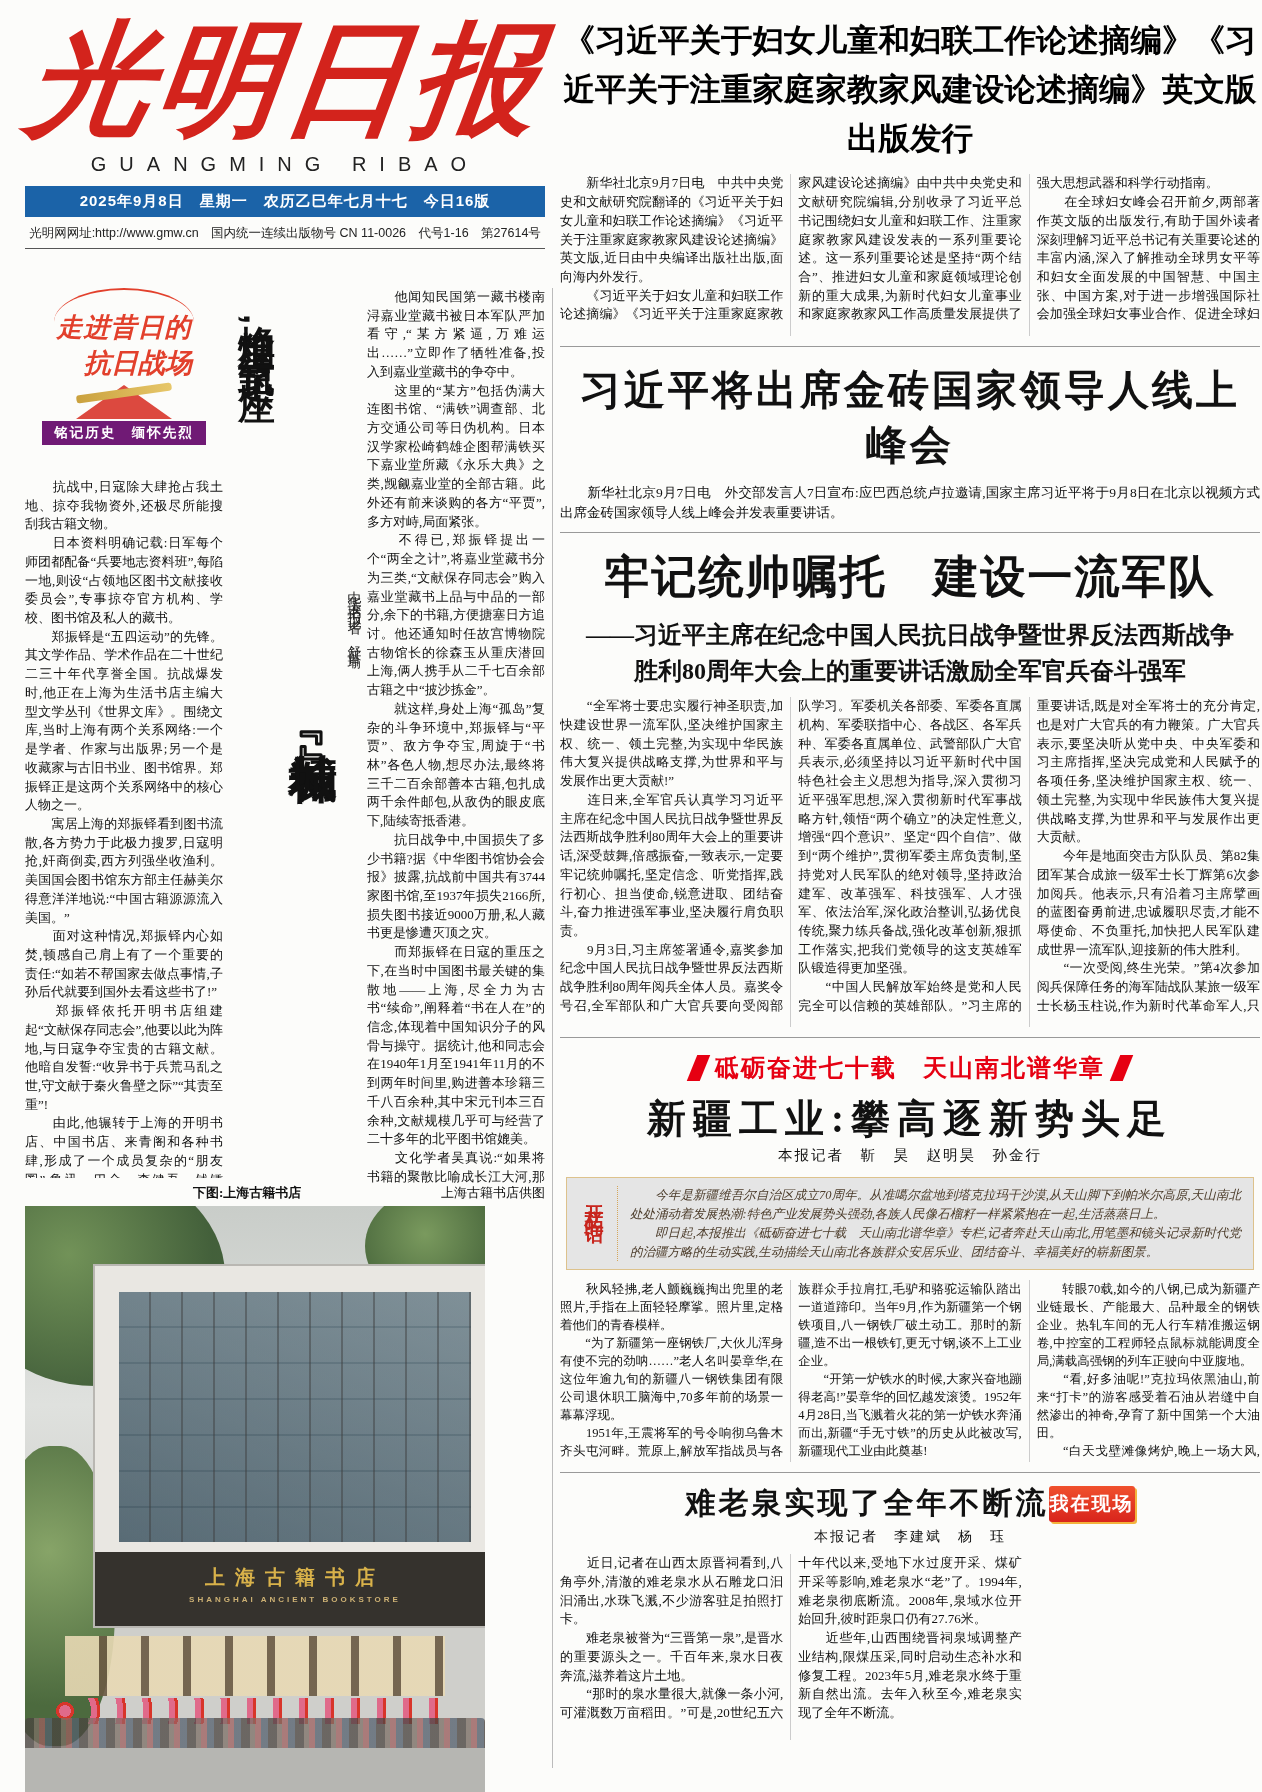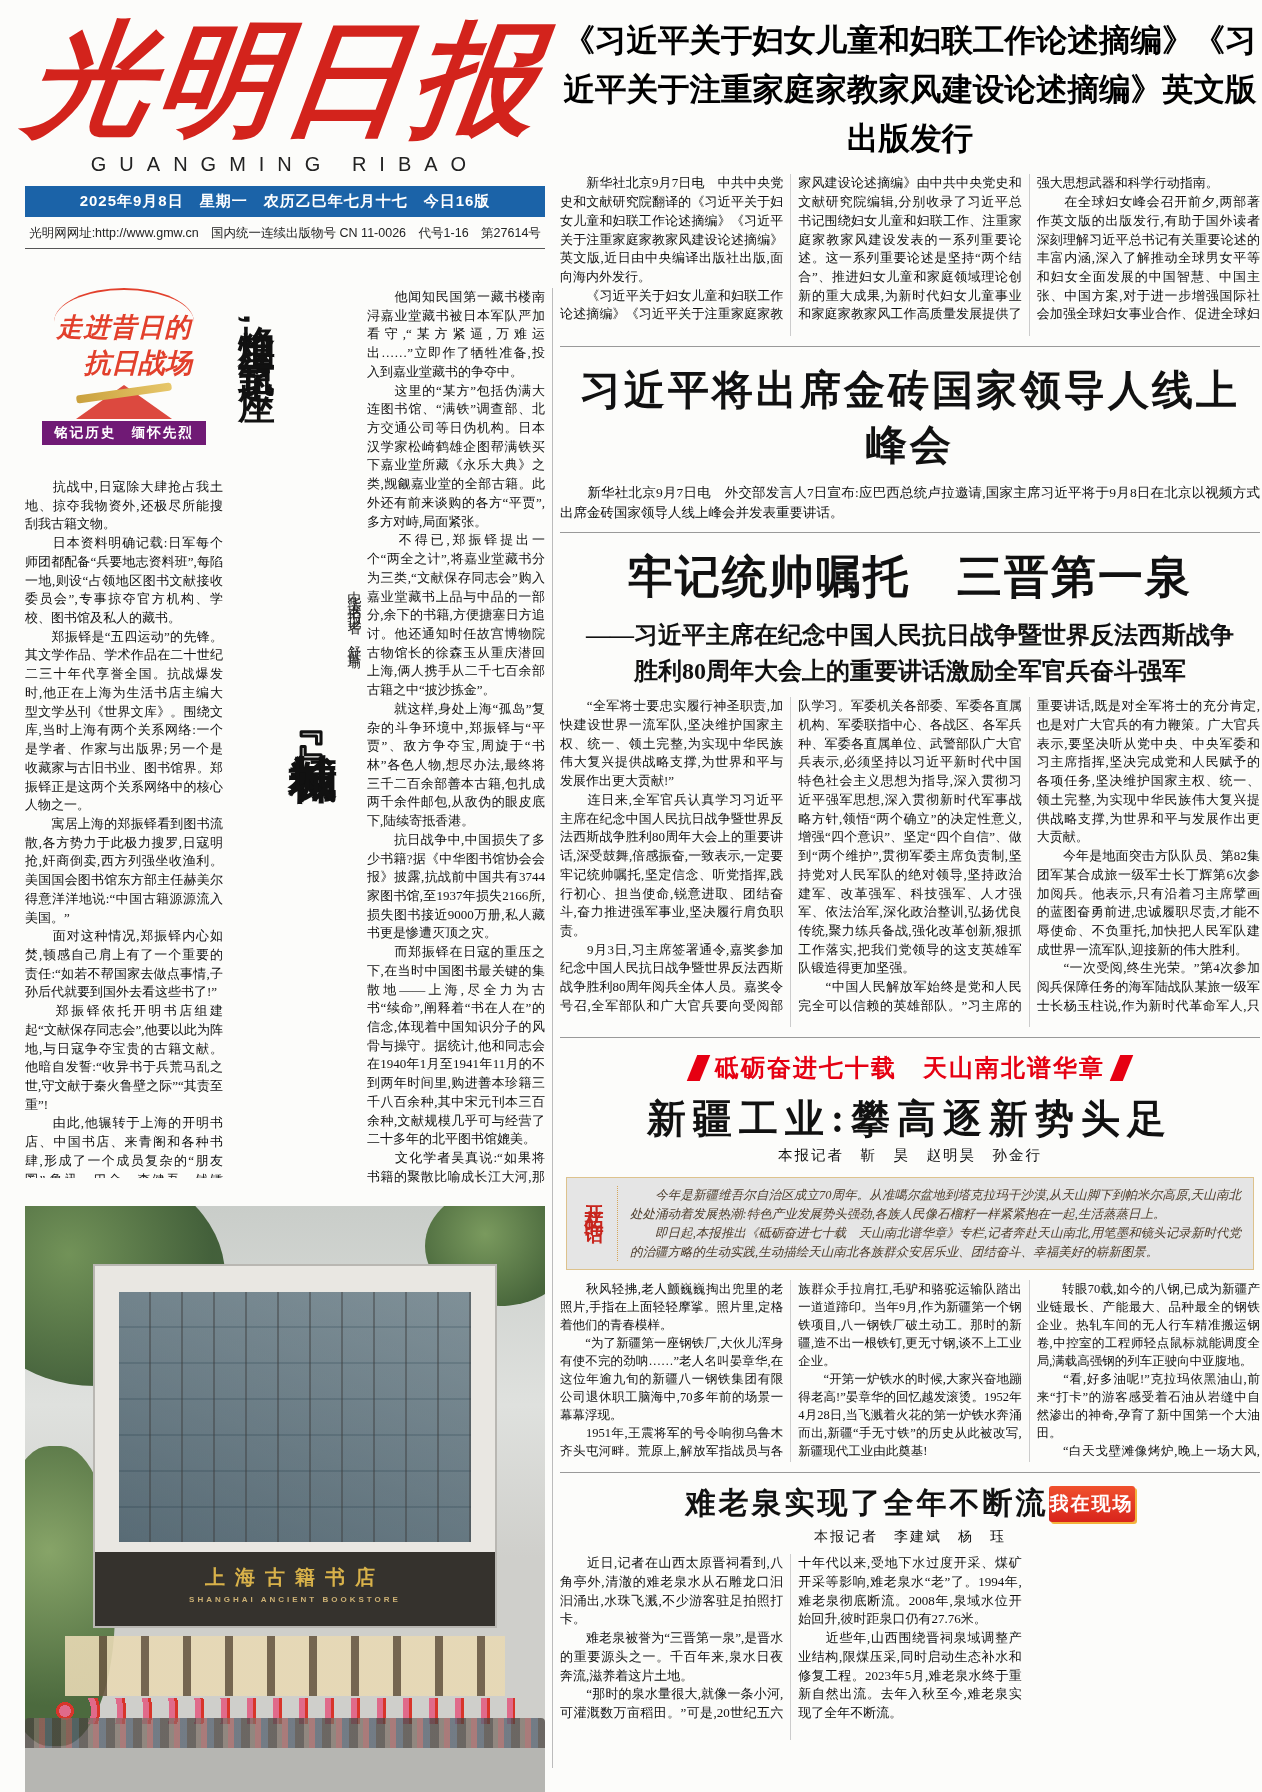--- a/index.html
+++ b/index.html
@@ -40,21 +40,21 @@
   .badge-ribbon{display:inline-block;background:#701a75;color:#fff;font-family:"Liberation Sans",sans-serif;
                 font-size:13.5px;font-weight:bold;padding:3px 12px;letter-spacing:2px;}
   .vh1{writing-mode:vertical-rl;font-size:37px;font-weight:900;letter-spacing:6px;margin-top:8px;
        font-family:"Liberation Sans",sans-serif;}
   .vh2{writing-mode:vertical-rl;font-size:48px;font-weight:900;margin-top:428px;font-family:"Liberation Sans",sans-serif;}
   .vbyline{writing-mode:vertical-rl;font-size:14px;letter-spacing:5px;margin-top:292px;color:#222;}
   
   .caption{position:absolute;left:25px;top:1184px;width:520px;display:flex;font-size:13px;}
   .caption .c1{font-weight:bold;margin-left:168px;}
   .caption .c2{margin-left:auto;}
-  .photo{position:absolute;left:25px;top:1206px;width:520px;height:586px;overflow:hidden;
+  .photo{position:absolute;left:25px;top:1206px;width:460px;height:586px;overflow:hidden;
          background:linear-gradient(#c9cdc9,#dfe1de 34%,#cfcfcb 60%);}
   .ph-tree1{position:absolute;left:-60px;top:-40px;width:260px;height:220px;border-radius:50%;
             background:radial-gradient(circle at 40% 40%,#6d8f52,#3c5a33 70%);opacity:.95;}
   .ph-tree2{position:absolute;right:-30px;top:-20px;width:150px;height:120px;border-radius:50%;
             background:radial-gradient(circle at 40% 40%,#7a9a5e,#46643a 70%);}
   .ph-tree3{position:absolute;left:-30px;top:240px;width:120px;height:300px;border-radius:45%;
             background:radial-gradient(circle at 45% 35%,#87a468,#4c6a3e 75%);}
   .ph-bldg{position:absolute;left:70px;top:60px;width:400px;height:360px;background:#e9e7e2;
            box-shadow:0 0 0 2px #b9b7b2;}
   .ph-glass{position:absolute;left:24px;top:26px;right:24px;height:250px;
@@ -158,20 +158,24 @@
 　　而郑振铎在日寇的重压之下,在当时中国图书最关键的集散地——上海,尽全力为古书“续命”,阐释着“书在人在”的信念,体现着中国知识分子的风骨与操守。据统计,他和同志会在1940年1月至1941年11月的不到两年时间里,购进善本珍籍三千八百余种,其中宋元刊本三百余种,文献规模几乎可与经营了二十多年的北平图书馆媲美。
 　　文化学者吴真说:“如果将书籍的聚散比喻成长江大河,那么现代史上有着一座‘郑振铎大坝’:它把江南传统藏书楼的累世珍籍拦截在上海,避免其零落海外。”
 　　这些图书中的大部分,经书店同仁整理、运输,辗转运到重庆、香港等地,有些被日寇掠去,亦因郑振铎和文献保存同志会持有详目,在战后被迫索回国。郑振铎在《蛰居散记》中,曾表达他对中国书店等书业同仁的感谢:“在这悠久的八年里,他们没有泄露过一句话。”
 　　⋯⋯⋯⋯
 　　84年后,记者来到上海,寻访郑振铎当年抢救图书的足迹。
 　　位于虞洽卿路的中国书店早在1942年就已消声,流通业务全部归入上海古籍书店。焕新归来的上海古籍书店是全国最大的古籍书店,玻璃幕墙被设计成书架造型,中庭挑空处悬挂顾廷龙题写的“藏古今菁华”匾额。
 　　国家图书馆出版社的《永乐大典》仿真本在列,电子屏上展示着珍稀文学文献,郑振铎等先辈在战火中抢救古籍、挽救中华民族文脉的艰辛故事,正被越来越多的读者了解。</div>
     </div>
   </div>
 
+  <div class="caption">
+    <span class="c1">下图:上海古籍书店</span>
+    <span class="c2">上海古籍书店供图</span>
+  </div>
   <div class="photo">
     <div class="ph-tree1"></div>
     <div class="ph-tree2"></div>
     <div class="ph-tree3"></div>
     <div class="ph-bldg">
       <div class="ph-glass"></div>
       <div class="ph-mull"></div>
       <div class="ph-band">
         <div class="ph-sign">上海古籍书店</div>
         <div class="ph-sign-en">SHANGHAI ANCIENT BOOKSTORE</div>
@@ -195,21 +199,21 @@
     <div class="rule"></div>
 
     <div>
       <div class="brics-h">习近平将出席金砖国家领导人线上峰会</div>
       <div class="flow brics-b">　　新华社北京9月7日电　外交部发言人7日宣布:应巴西总统卢拉邀请,国家主席习近平将于9月8日在北京以视频方式出席金砖国家领导人线上峰会并发表重要讲话。</div>
     </div>
 
     <div class="rule"></div>
 
     <div>
-      <div class="mil-h">牢记统帅嘱托　三晋第一泉</div>
+      <div class="mil-h">牢记统帅嘱托　建设一流军队</div>
       <div class="mil-sub">——习近平主席在纪念中国人民抗日战争暨世界反法西斯战争胜利80周年大会上的重要讲话激励全军官兵奋斗强军</div>
       <div class="flow cols3 mil-b">　　“全军将士要忠实履行神圣职责,加快建设世界一流军队,坚决维护国家主权、统一、领土完整,为实现中华民族伟大复兴提供战略支撑,为世界和平与发展作出更大贡献!”
 　　连日来,全军官兵认真学习习近平主席在纪念中国人民抗日战争暨世界反法西斯战争胜利80周年大会上的重要讲话,深受鼓舞,倍感振奋,一致表示,一定要牢记统帅嘱托,坚定信念、听党指挥,践行初心、担当使命,锐意进取、团结奋斗,奋力推进强军事业,坚决履行肩负职责。
 　　9月3日,习主席签署通令,嘉奖参加纪念中国人民抗日战争暨世界反法西斯战争胜利80周年阅兵全体人员。嘉奖令号召,全军部队和广大官兵要向受阅部队学习。军委机关各部委、军委各直属机构、军委联指中心、各战区、各军兵种、军委各直属单位、武警部队广大官兵表示,必须坚持以习近平新时代中国特色社会主义思想为指导,深入贯彻习近平强军思想,深入贯彻新时代军事战略方针,领悟“两个确立”的决定性意义,增强“四个意识”、坚定“四个自信”、做到“两个维护”,贯彻军委主席负责制,坚持党对人民军队的绝对领导,坚持政治建军、改革强军、科技强军、人才强军、依法治军,深化政治整训,弘扬优良传统,聚力练兵备战,强化改革创新,狠抓工作落实,把我们党领导的这支英雄军队锻造得更加坚强。
 　　“中国人民解放军始终是党和人民完全可以信赖的英雄部队。”习主席的重要讲话,既是对全军将士的充分肯定,也是对广大官兵的有力鞭策。广大官兵表示,要坚决听从党中央、中央军委和习主席指挥,坚决完成党和人民赋予的各项任务,坚决维护国家主权、统一、领土完整,为实现中华民族伟大复兴提供战略支撑,为世界和平与发展作出更大贡献。
 　　今年是地面突击方队队员、第82集团军某合成旅一级军士长丁辉第6次参加阅兵。他表示,只有沿着习主席擘画的蓝图奋勇前进,忠诚履职尽责,才能不辱使命、不负重托,加快把人民军队建成世界一流军队,迎接新的伟大胜利。
 　　“一次受阅,终生光荣。”第4次参加阅兵保障任务的海军陆战队某旅一级军士长杨玉柱说,作为新时代革命军人,只有练好过硬本领,才能不负时代、不负韶华,在强军兴军的伟大征程中实现人生价值。
 　　3日上午,“平型关大战突击连”组织官兵观看纪念中国人民抗日战争暨世界反法西斯战争胜利80周年大会盛况。大会结束后,全连官兵面向战旗庄严宣誓:“牢记统帅重托,传承先辈精神,锤炼打赢能力,全力以赴打好实现建军一百年奋斗目标攻坚战。”
 　　陆军装备部某局组织官兵认真学习习主席重要讲话。学习讨论中,官兵们表示,要以时不我待的紧迫感和舍我其谁的使命感加紧加快推动“十四五”规划攻坚各项工作落地落实,确保规划攻坚任务能够圆满顺利完成。
 　　这次阅兵,对空抗击方队受阅的红旗-20、红旗-19、红旗-29等6型装备,可实施多段多层反导拦截,全时待战应对空天威胁,构筑起防空御天的坚固屏障。方队领导郝加强表示:“武器装备的建设发展等不得、慢不得。我们要将习主席重要讲话精神转化为强大动力,聚焦前沿领域创新攻关,为加快实现武器装备迈向世界一流贡献智慧力量。”

